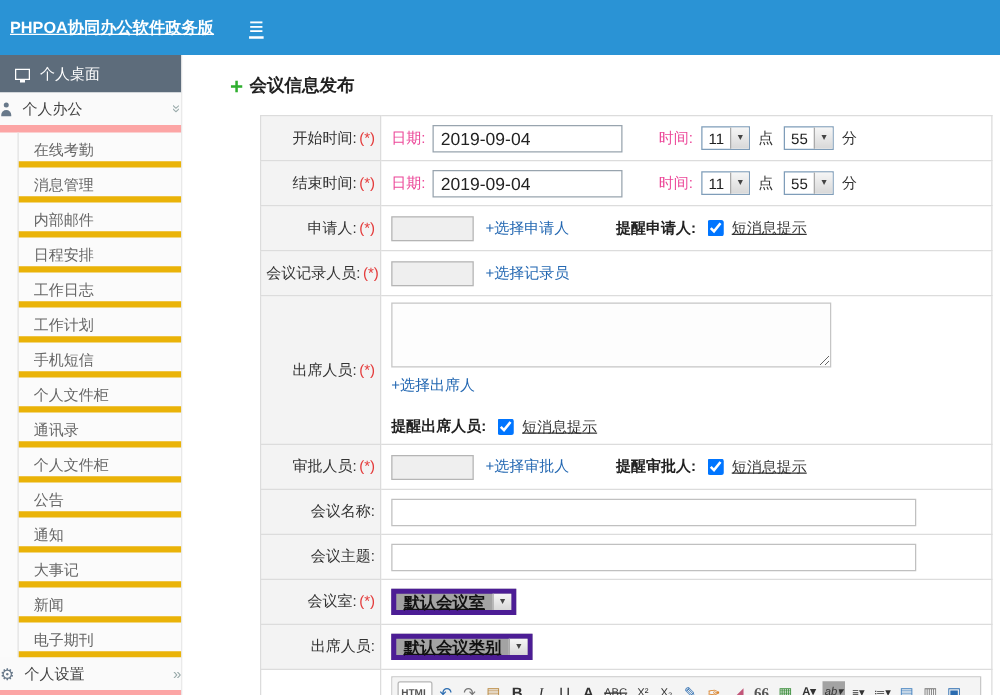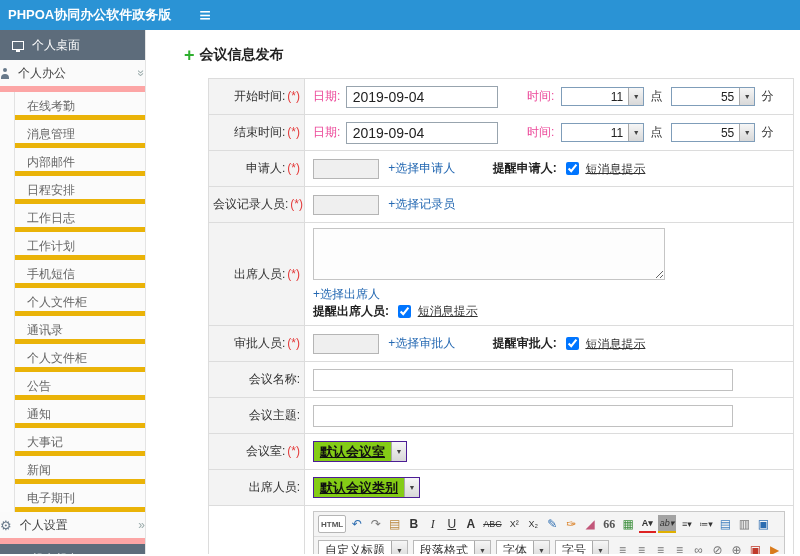--- a/index.html
+++ b/index.html
@@ -3,21 +3,21 @@
 <meta charset="utf-8">
 <style>
   * { box-sizing: border-box; }
   html,body { margin:0; padding:0; }
   body {
     width:800px; height:556px; overflow:hidden;
     font-family:"Liberation Sans", sans-serif;
     font-size:12px; color:#333; background:#fff;
   }
   
-  .topbar { height:30px; background:#2a93d5; display:flex; align-items:center; color:#fff; }
+  .topbar { height:44px; background:#2a93d5; display:flex; align-items:center; color:#fff;text-decoration:underline; }
   .brand { font-weight:bold; font-size:13px; padding-left:8px; white-space:nowrap; }
   .menu-toggle { margin-left:28px; font-size:20px; line-height:1; cursor:pointer; }
   
   .layout { display:flex; height:524px; }
   
   .sidebar { width:146px; min-width:146px; background:#fbfbfb; border-right:1px solid #e4e4e4; overflow:hidden; }
   .side-dark { height:30px; background:#5d6c7b; color:#fff; display:flex; align-items:center; gap:8px; padding:0 12px; cursor:pointer;font-family:Liberation Serif, serif; }
   .side-row { height:32px; display:flex; align-items:center; gap:8px; padding:0 0; border-bottom:6px solid #fca5a5; color:#444; background:#fafafa; cursor:pointer; }
   .side-items { list-style:none; margin:0 0 0 14px; padding:0; border-left:1px solid #e2e2e2; }
   .side-items li { height:28px; line-height:28px; padding-left:12px; border-bottom:5px solid #eab308; color:#666; cursor:pointer; }
@@ -38,35 +38,35 @@
   
   table.form { border-collapse:collapse; margin:14px 0 0 24px; width:586px; table-layout:fixed; }
   table.form td { border:1px solid #dcdcdc; font-size:12px; }
   td.lbl { width:96px; background:#f3f3f3; text-align:right; padding:9px 4px; color:#333; vertical-align:middle; white-space:nowrap; font-size:11px; }
   td.lbl.empty { background:#fff; }
   .req { color:#e43b3b; margin-left:2px; }
   td.val { padding:5px 8px; background:#fff; vertical-align:middle; }
   .flabel { color:#ec4899; }
   .tgap { margin-left:26px; }
   .dateinput { width:152px; height:22px; border:1px solid #98a4ae; font-size:14px; padding:1px 6px; color:#222; font-family:inherit; margin-left:2px; vertical-align:middle; }
-  .sel { display:inline-flex; align-items:stretch; border:1px solid #7f9db9; height:19px; background:#fff; vertical-align:middle; margin-left:3px; cursor:pointer;padding-left:44px; }
+  .sel { display:inline-flex; align-items:stretch; border:1px solid #7f9db9; height:19px; background:#fff; vertical-align:middle; margin-left:3px; cursor:pointer; }
   .sv { padding:0 5px; display:flex; align-items:center; font-size:12px; color:#222; }
   .sa { width:15px; background:linear-gradient(#f6f6f6,#d8d8d8); border-left:1px solid #aaa; display:flex; align-items:center; justify-content:center; font-size:7px; color:#444; }
   .unit { margin:0 2px 0 3px; }
   .smallinput { width:66px; height:20px; border:1px solid #b5b5b5; background:#efefef; vertical-align:middle; }
   .link { color:#2468b2; cursor:pointer; text-decoration:none; margin-left:6px; }
   .remind { font-weight:bold; margin-left:34px; color:#222; }
   .remind.noml { margin-left:0; }
   .cb { vertical-align:middle; margin:0 3px 0 6px; }
   .cbl { vertical-align:middle; color:#333;text-decoration:underline; }
   .attendee-area { width:352px; height:52px; border:1px solid #c5c5c5; background:#fdfdfd; resize:both; font-family:inherit; }
   .choose-line { margin-top:3px; }
-  .remind-line { margin-top:0; }
+  .remind-line { margin-top:16px; }
   .longinput { width:420px; height:22px; border:1px solid #c0c0c0; padding:1px 5px; font-size:13px; vertical-align:middle; }
-  .bigsel { display:inline-flex; align-items:stretch; border:1px solid #4c1d95; height:21px; background:#84cc16; cursor:pointer; vertical-align:middle; }
+  .bigsel { display:inline-flex; align-items:stretch; border:4px solid #4c1d95; height:21px; background:#a3a3a3; cursor:pointer; vertical-align:middle; }
   .bsv { padding:0 6px; display:flex; align-items:center; font-weight:bold; text-decoration:underline; font-size:13px; color:#111; white-space:nowrap; }
   
   .editor { border:1px solid #c8c8c8; }
   .etoolbar { display:flex; align-items:center; flex-wrap:nowrap; gap:2px; background:#f4f4f4; border-bottom:1px solid #ddd; padding:3px 4px; overflow:hidden; }
   .inline-repeat { display:contents; }
   .tbtn { min-width:17px; height:18px; display:inline-flex; align-items:center; justify-content:center; padding:0 2px; font-size:12px; color:#333; cursor:pointer; border-radius:2px; white-space:nowrap; flex:none; }
   .t-html { font-size:8px; font-weight:bold; border:1px solid #b5b5b5; background:#fff; color:#555; }
   .sm { font-size:9px; }
   .b { font-weight:bold; }
   .i { font-style:italic; font-family:"Liberation Serif", serif; }

